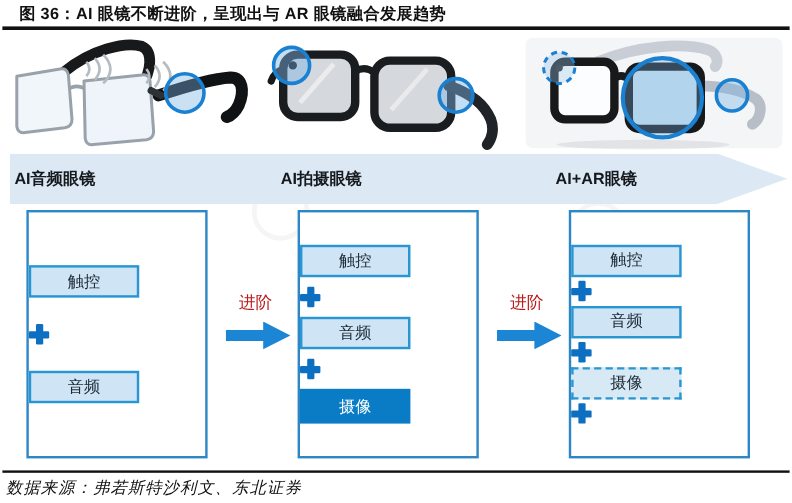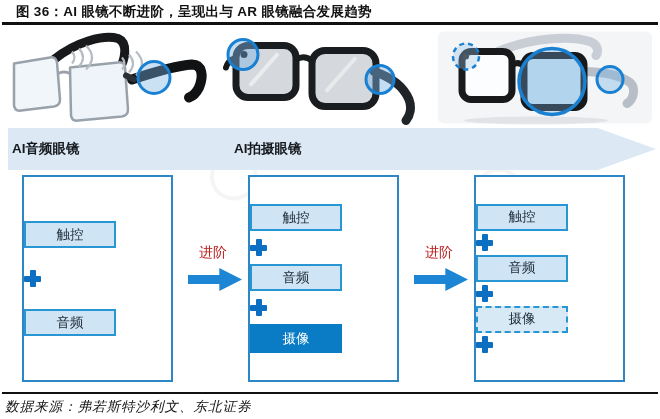--- a/index.html
+++ b/index.html
@@ -122,20 +122,21 @@
     <ellipse cx="100" cy="93" rx="72" ry="4" fill="#1a1d20" opacity="0.08"></ellipse>
     <circle cx="30" cy="29" r="3" fill="#222"></circle>
     <circle cx="30" cy="29" r="13" fill="#9cc4e8" fill-opacity="0.35" stroke="#1a80d2" stroke-width="2.5" stroke-dasharray="5 4"></circle>
     <circle cx="116" cy="54" r="33" fill="#7ab4e4" fill-opacity="0.32" stroke="#1a80d2" stroke-width="3.5"></circle>
     <circle cx="174" cy="52" r="13" fill="#7ab4e4" fill-opacity="0.4" stroke="#1a80d2" stroke-width="3"></circle>
   </svg>
 
   <div class="band"></div>
   <div class="band-label" id="band-label-0">AI音频眼镜</div>
   <div class="band-label" id="band-label-1">AI拍摄眼镜</div>
+  <div class="band-label" id="band-label-2">AI+AR眼镜</div>
 
   <div class="stage-box" id="stage-0">
     <div class="feature light">触控</div>
     <div class="plus"></div>
     <div class="feature light">音频</div>
   </div>
 
   <div class="trans-label" id="trans-label-0">进阶</div>
   <div class="trans-arrow" id="trans-arrow-0"></div>
 

